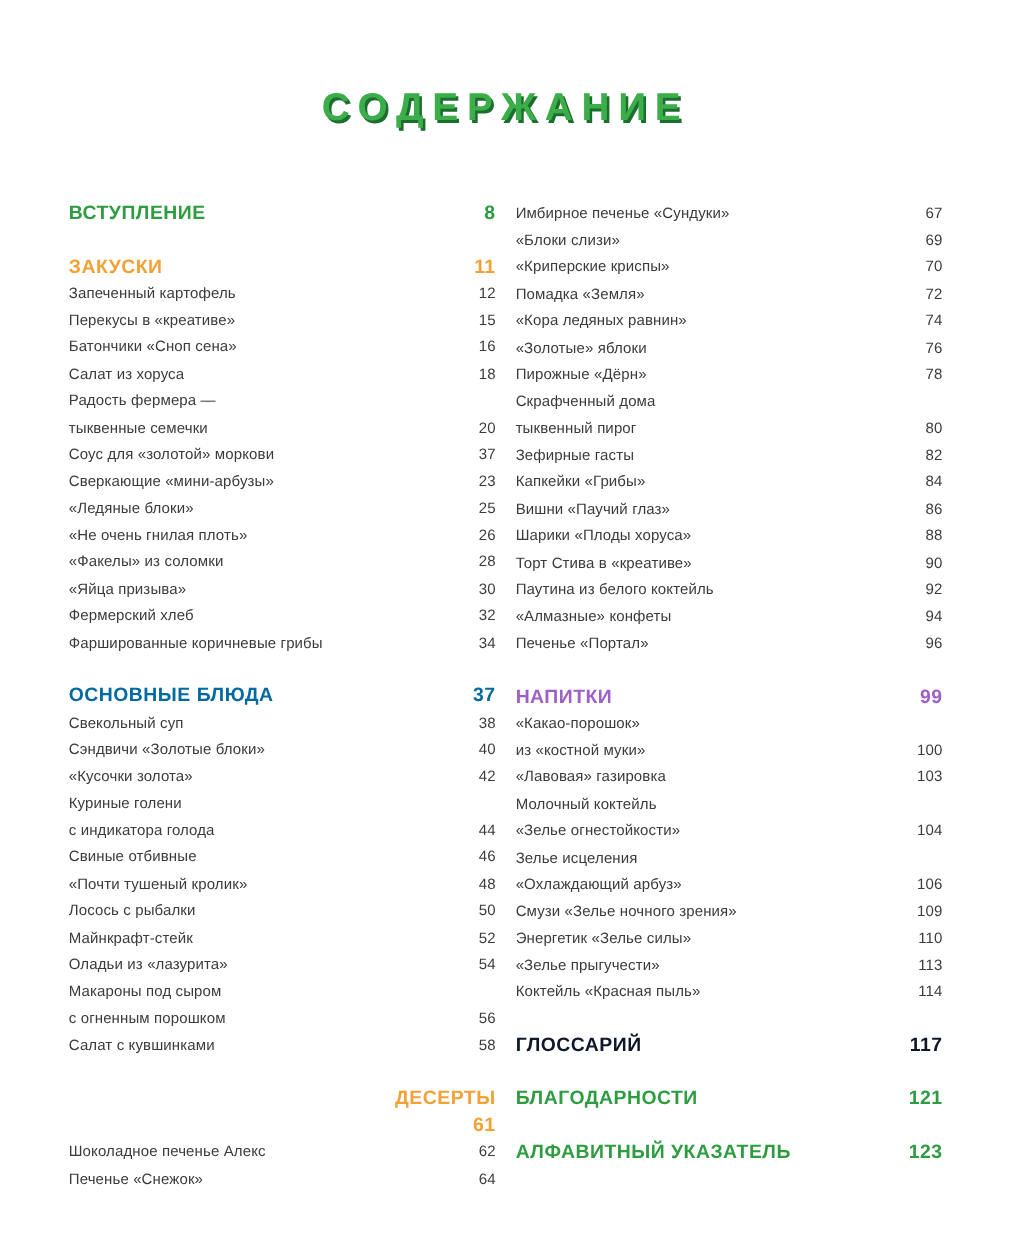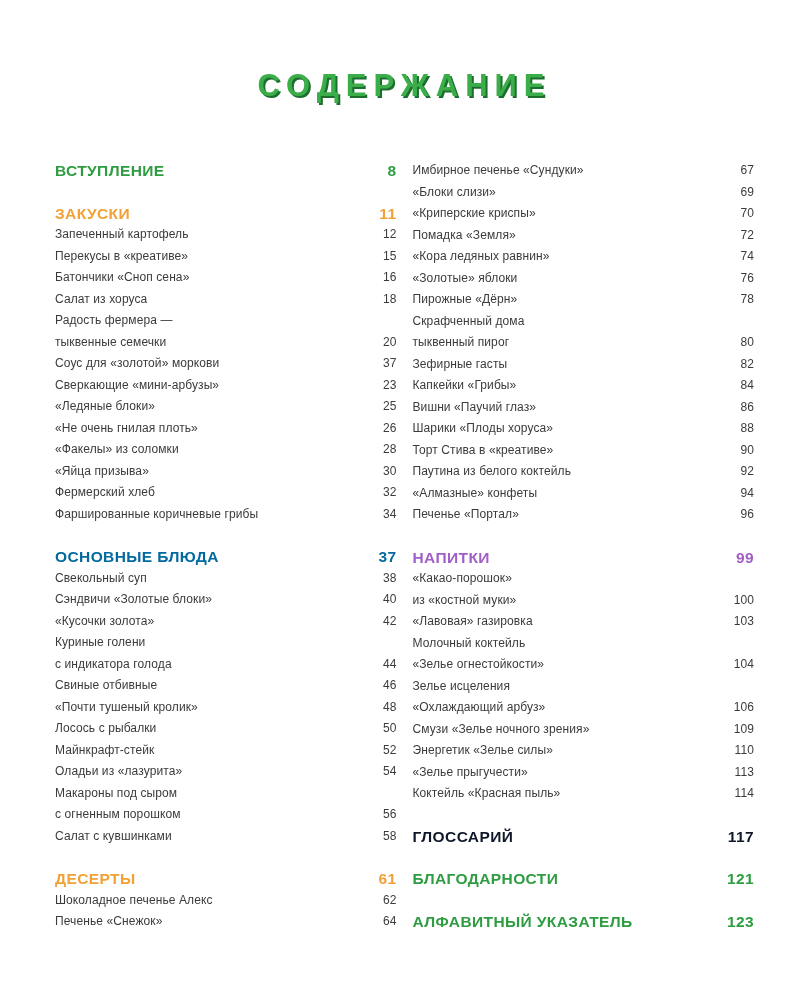--- a/index.html
+++ b/index.html
@@ -222,21 +222,21 @@
             <div>с огненным порошком</div>
           </div>
           <div class="entry-page">56</div>
         </div>
         <div class="entry item">
           <div class="entry-text">
             <div>Салат с кувшинками</div>
           </div>
           <div class="entry-page">58</div>
         </div>
-        <div class="entry header" style="color: rgb(242, 161, 54);">
+        <div class="entry header" style="color: rgb(242, 161, 54); flex-direction: column;">
           <div class="entry-text">
             <div>ДЕСЕРТЫ</div>
           </div>
           <div class="entry-page">61</div>
         </div>
         <div class="entry item">
           <div class="entry-text">
             <div>Шоколадное печенье Алекс</div>
           </div>
           <div class="entry-page">62</div>

